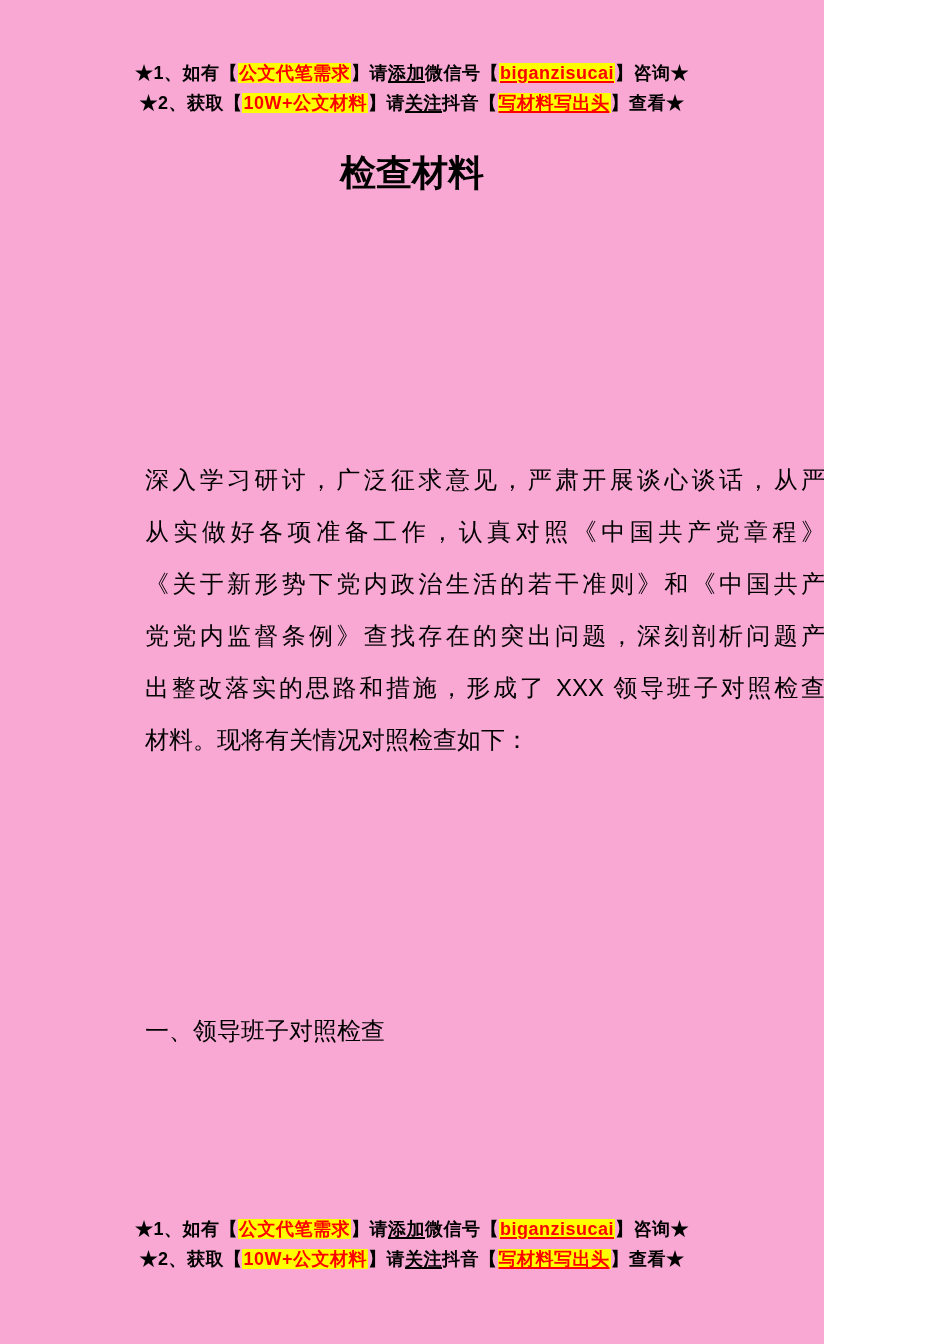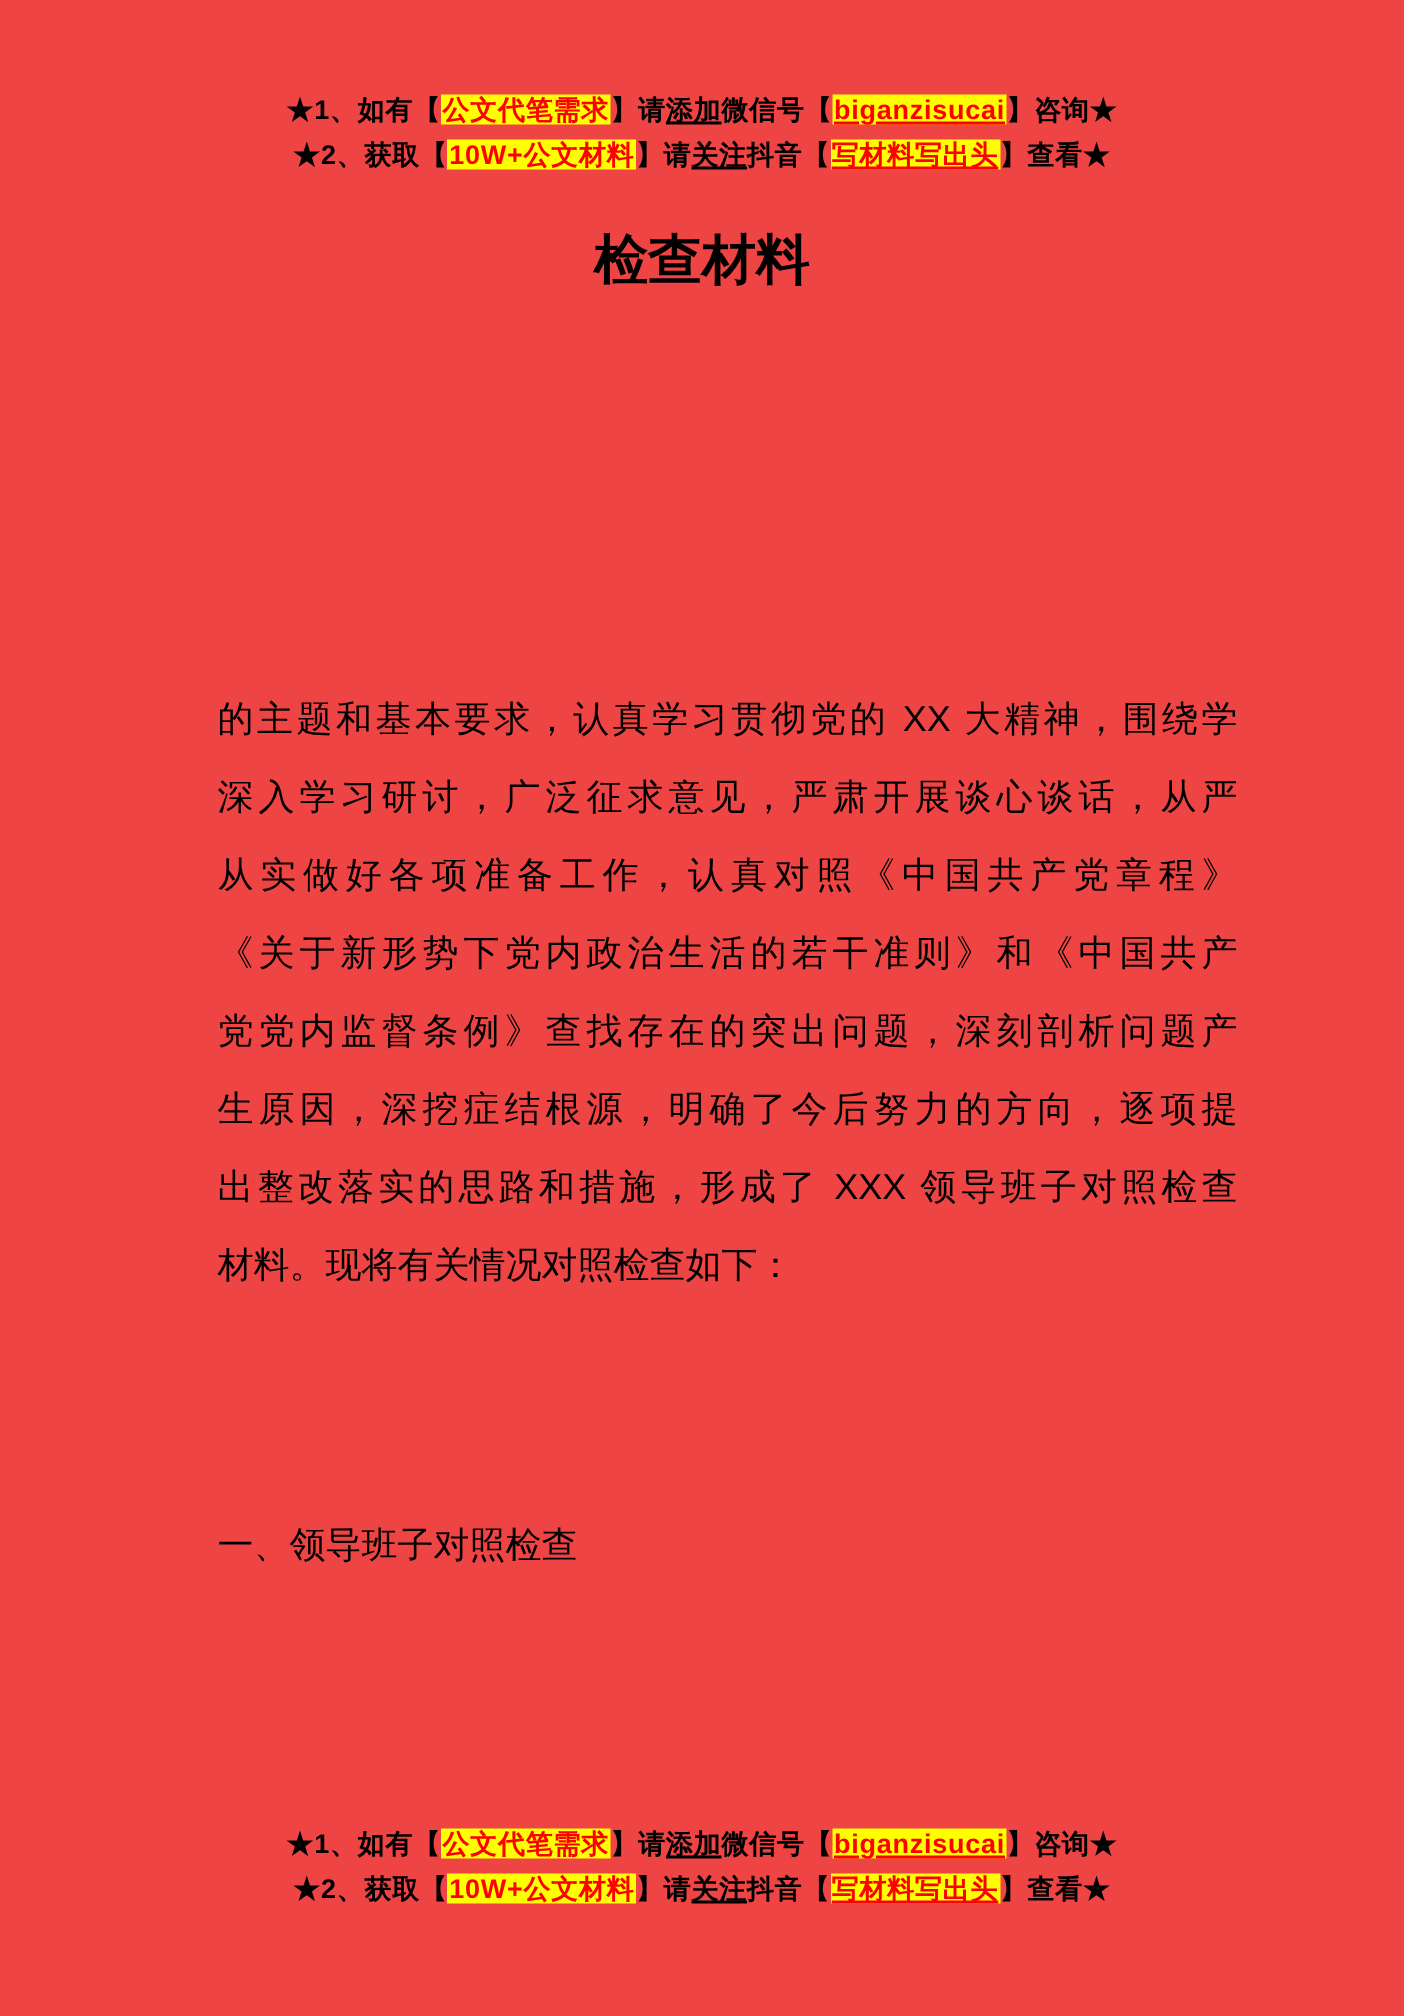--- a/index.html
+++ b/index.html
@@ -1,20 +1,20 @@
 <!DOCTYPE html>
 <html><head>
 <meta charset="utf-8">
 <style>
   html, body { margin: 0; padding: 0; background: #ffffff; }
   .page {
     position: relative;
-    width: 936px;
+    width: 824px;
     height: 1344px;
-    background: #ef4444;
+    background: #f9a8d4;
     overflow: hidden;
     font-family: "Liberation Sans", sans-serif;
     color: #000000;
   }
   
   .ad {
     position: absolute;
     left: 0;
     width: 100%;
     text-align: center;
@@ -90,26 +90,24 @@
     <div class="ad-line">
       <span>★2、获取【</span><span class="hl">10W+公文材料</span><span>】请</span><span class="ul">关注</span><span>抖音【</span><span class="hl ul">写材料写出头</span><span>】查看★</span>
     </div>
   </div>
 
   <h1 class="doc-title">
     <div>检查材料</div>
   </h1>
 
   <div class="body-block">
-    <div class="body-line">的主题和基本要求，认真学习贯彻党的 XX 大精神，围绕学</div>
     <div class="body-line">深入学习研讨，广泛征求意见，严肃开展谈心谈话，从严</div>
     <div class="body-line">从实做好各项准备工作，认真对照《中国共产党章程》</div>
     <div class="body-line">《关于新形势下党内政治生活的若干准则》和《中国共产</div>
     <div class="body-line">党党内监督条例》查找存在的突出问题，深刻剖析问题产</div>
-    <div class="body-line">生原因，深挖症结根源，明确了今后努力的方向，逐项提</div>
     <div class="body-line">出整改落实的思路和措施，形成了 XXX 领导班子对照检查</div>
     <div class="body-line last">材料。现将有关情况对照检查如下：</div>
   </div>
 
   <h2 class="section-heading heading-1">一、领导班子对照检查</h2>
 
   <div class="ad ad-footer">
     <div class="ad-line">
       <span>★1、如有【</span><span class="hl">公文代笔需求</span><span>】请</span><span class="ul">添加</span><span>微信号【</span><span class="hl ul">biganzisucai</span><span>】咨询★</span>
     </div>

